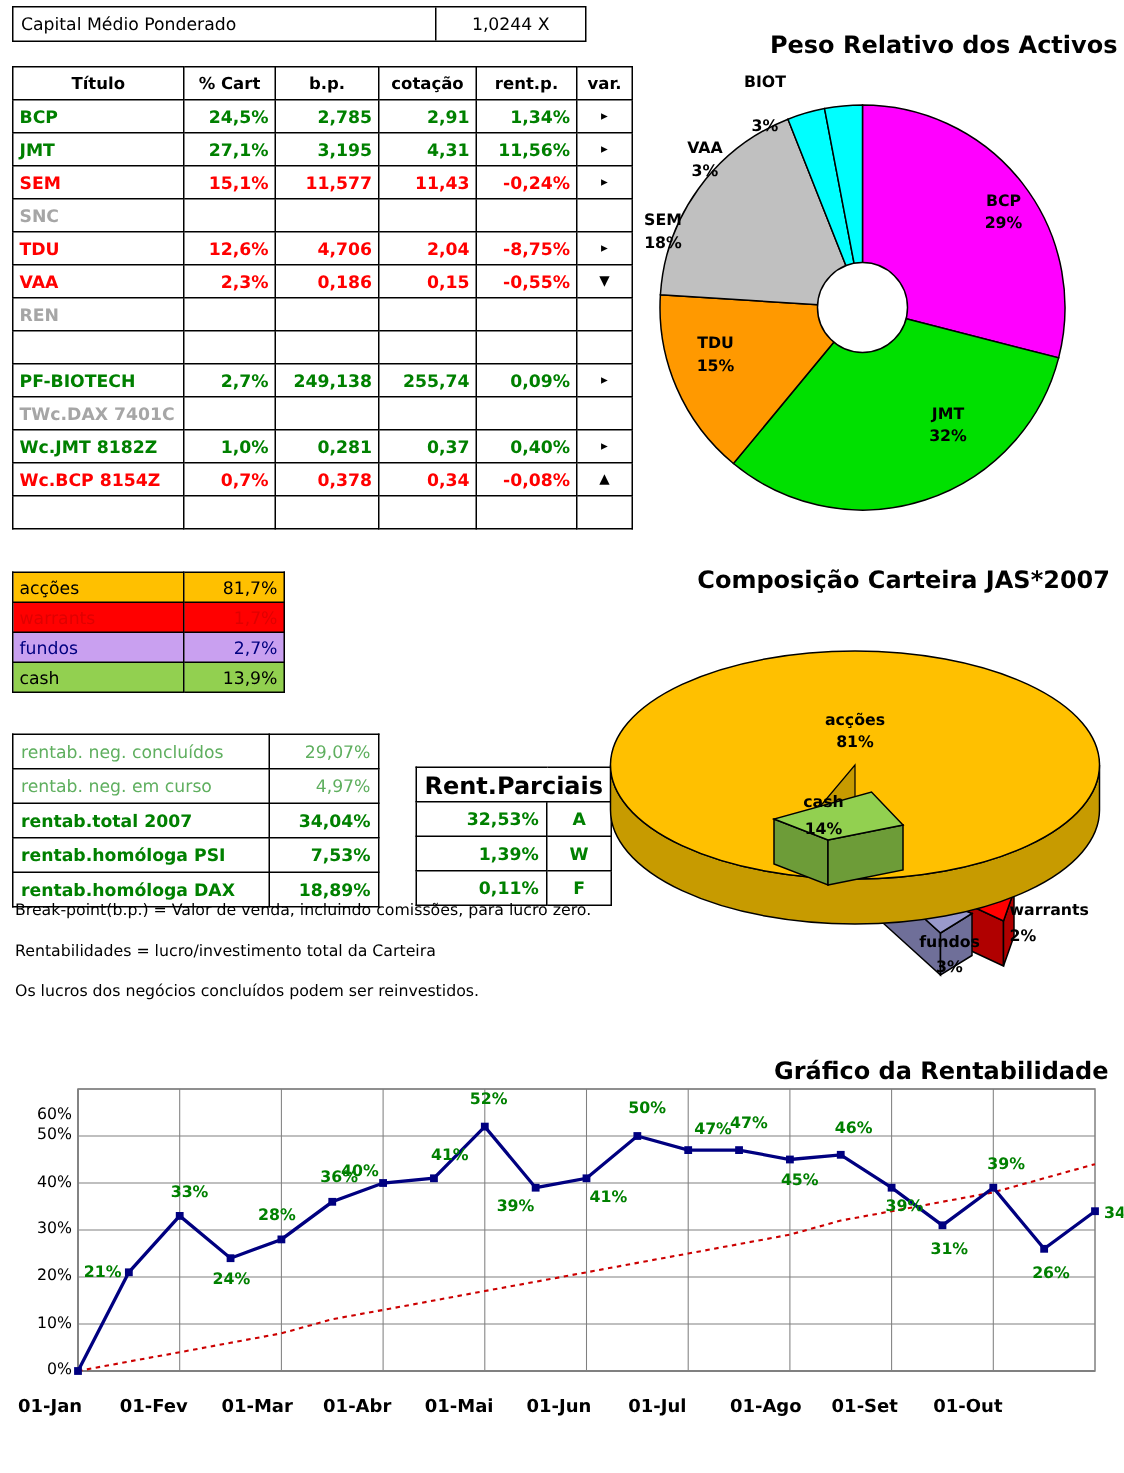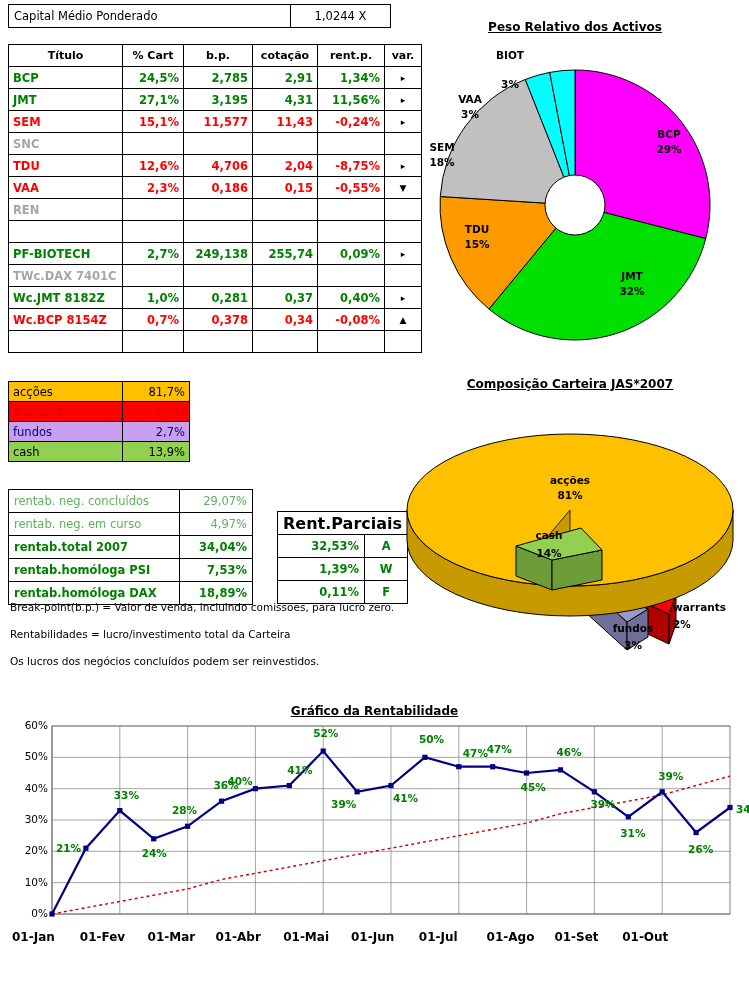--- a/index.html
+++ b/index.html
@@ -125,24 +125,23 @@
     font-size: 10.5px;
     color: #000;
     white-space: nowrap;
   }
   #note1 { top: 601px; }
   #note2 { top: 628px; }
   #note3 { top: 655px; }
 
   
   .chart-title {
-    font-size: 12px; font-weight: bold;
-    text-align: center;
-    white-space: nowrap;
-    text-decoration: underline;
+    font-size: 16px; font-weight: bold;
+    text-align: right;
+    white-space: nowrap;
   }
   #title-pie1 { left: 405px; top: 20px; width: 340px; }
   #title-pie2 { left: 400px; top: 377px; width: 340px; }
   #title-line { left: 10px; top: 704px; width: 729px; }
 
   
   #donut-wrap { left: 405px; top: 45px; width: 340px; height: 310px; }
   .pie-label {
     position: absolute;
     font-size: 10.5px;
@@ -482,21 +481,21 @@
         <rect x="719.4" y="86.86666666666667" width="5.2" height="5.2" fill="#000080"></rect>
       </g>
   </svg>
   <div id="y-labels">
       <div class="axis-label" style="left: 8px; top: 189px; width: 32px; text-align: right;">0%</div>
       <div class="axis-label" style="left: 8px; top: 157.667px; width: 32px; text-align: right;">10%</div>
       <div class="axis-label" style="left: 8px; top: 126.333px; width: 32px; text-align: right;">20%</div>
       <div class="axis-label" style="left: 8px; top: 95px; width: 32px; text-align: right;">30%</div>
       <div class="axis-label" style="left: 8px; top: 63.6667px; width: 32px; text-align: right;">40%</div>
       <div class="axis-label" style="left: 8px; top: 32.3333px; width: 32px; text-align: right;">50%</div>
-      <div class="axis-label" style="left: 8px; top: 1px; width: 32px; text-align: right;">60%</div>
+      <div class="axis-label" style="left: 8px; top: 19px; width: 32px; text-align: right;">60%</div>
     </div>
   <div id="x-labels">
       <div class="xlab" style="left: 4px; top: 212px; width: 80px;">01-Jan</div>
       <div class="xlab" style="left: 71.8px; top: 212px; width: 80px;">01-Fev</div>
       <div class="xlab" style="left: 139.6px; top: 212px; width: 80px;">01-Mar</div>
       <div class="xlab" style="left: 207.4px; top: 212px; width: 80px;">01-Abr</div>
       <div class="xlab" style="left: 275.2px; top: 212px; width: 80px;">01-Mai</div>
       <div class="xlab" style="left: 343px; top: 212px; width: 80px;">01-Jun</div>
       <div class="xlab" style="left: 410.8px; top: 212px; width: 80px;">01-Jul</div>
       <div class="xlab" style="left: 478.6px; top: 212px; width: 80px;">01-Ago</div>

